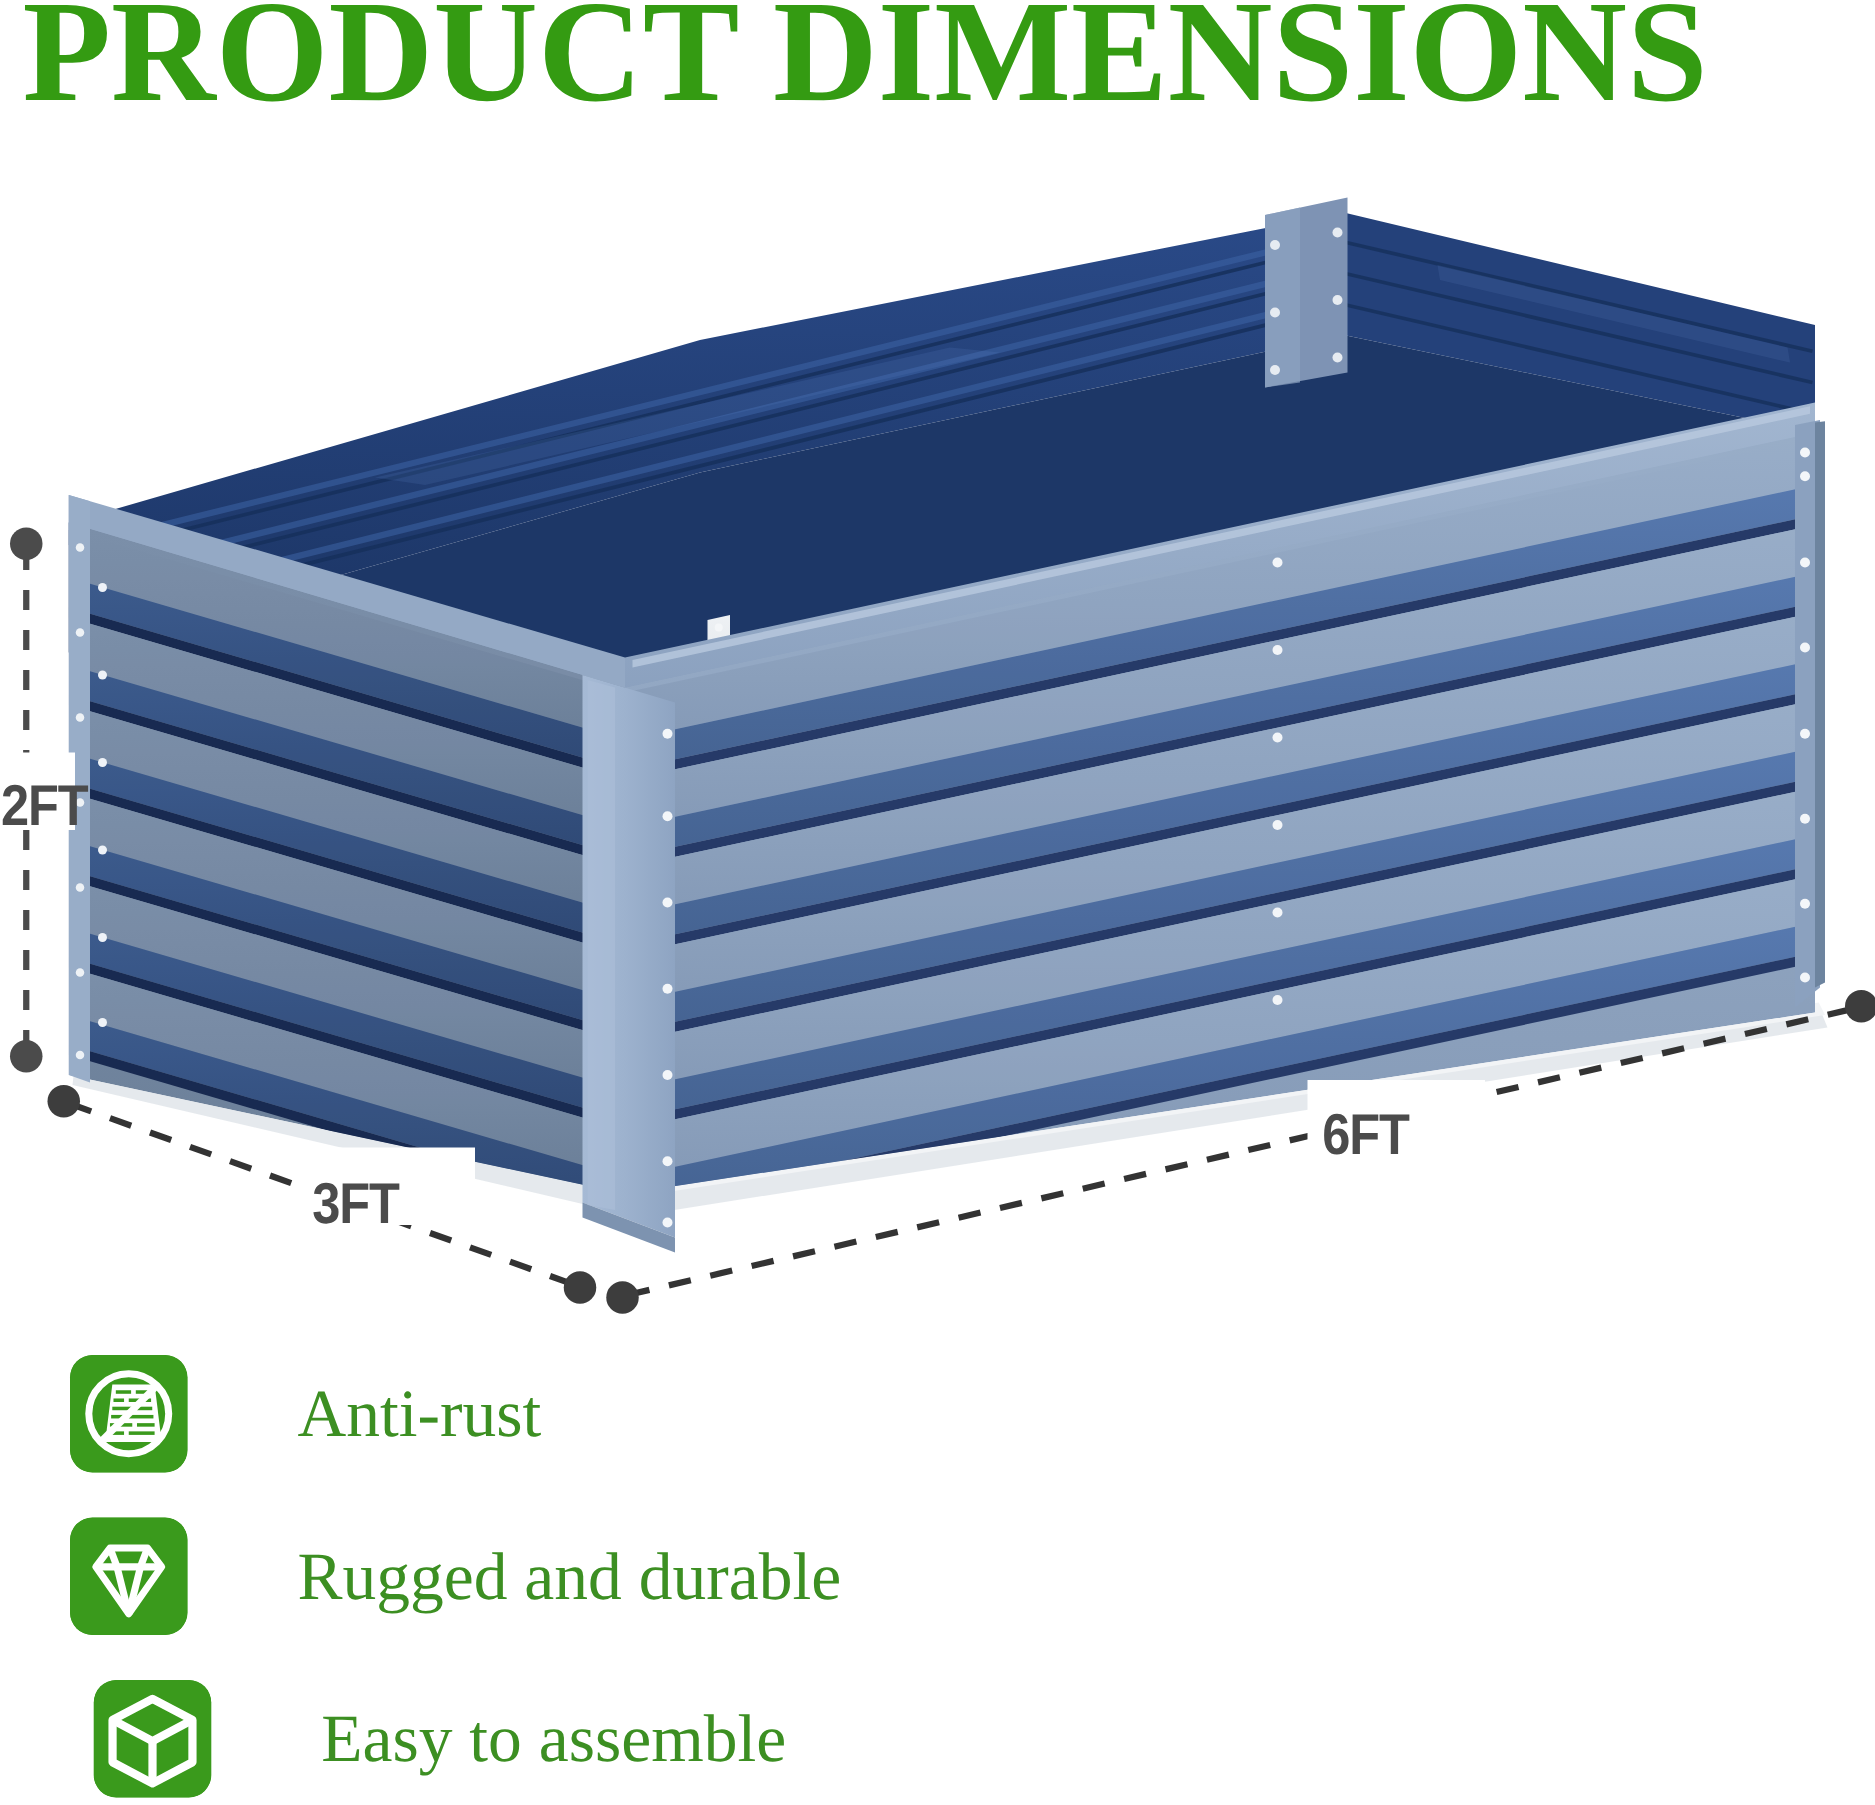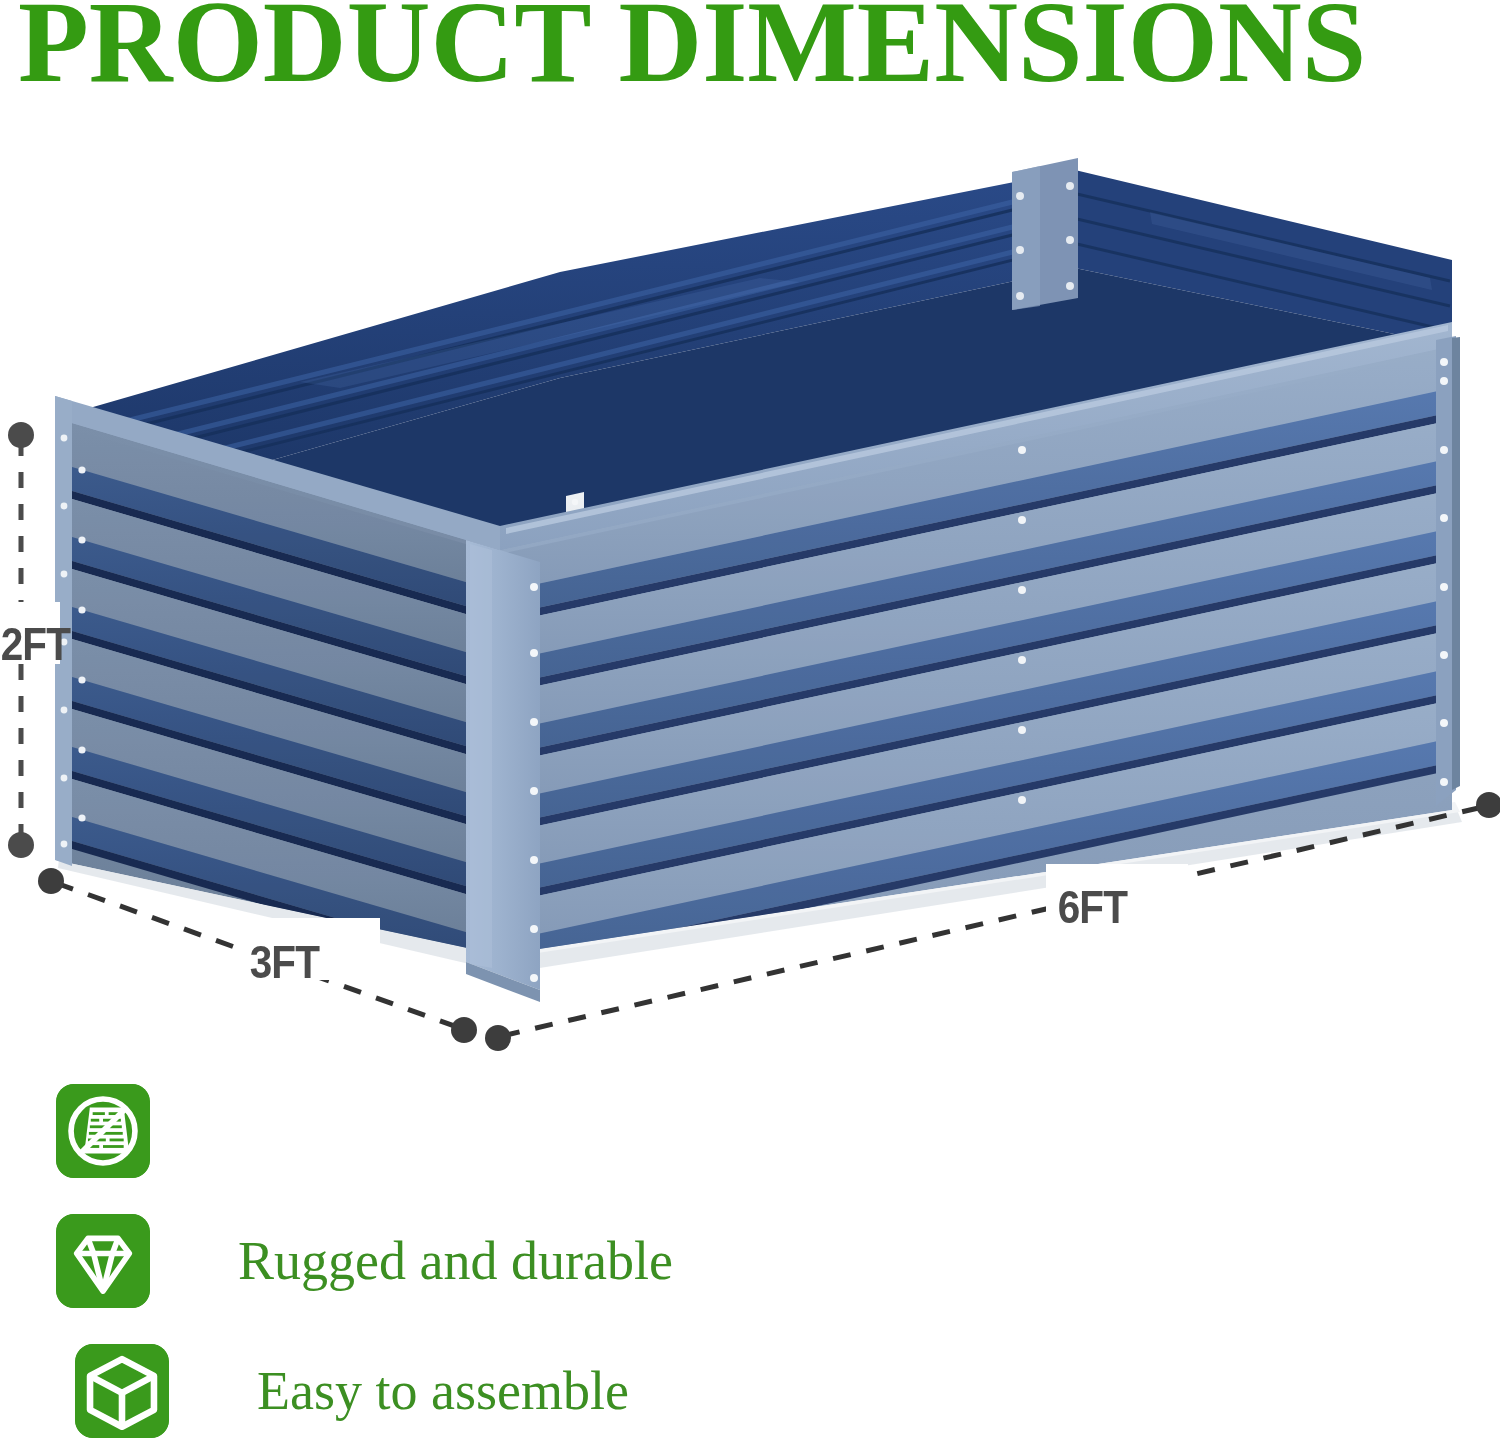--- a/index.html
+++ b/index.html
@@ -393,20 +393,21 @@
             <rect x="57" y="58" width="15" height="3"></rect>
             <rect x="33" y="65" width="13" height="3"></rect>
             <rect x="50" y="65" width="22" height="3"></rect>
           </g>
         </g>
 
         <circle cx="50" cy="50" r="34" fill="none" stroke="#ffffff" stroke-width="6"></circle>
 
         <line x1="26" y1="74" x2="74" y2="26" stroke="#ffffff" stroke-width="6"></line>
       </svg>
+      <span class="feature-label">Anti-rust</span>
     </div>
 
     <div class="feature-row" id="feature-row-1">
       <svg class="feature-icon" viewBox="0 0 100 100">
         <rect x="0" y="0" width="100" height="100" rx="19" fill="#3a9a1c"></rect>
         <g stroke="#ffffff" stroke-width="6" fill="none" stroke-linejoin="round">
 
           <polygon points="22,42 34,26 66,26 78,42 50,82"></polygon>
 
           <line x1="22" y1="42" x2="78" y2="42"></line>

